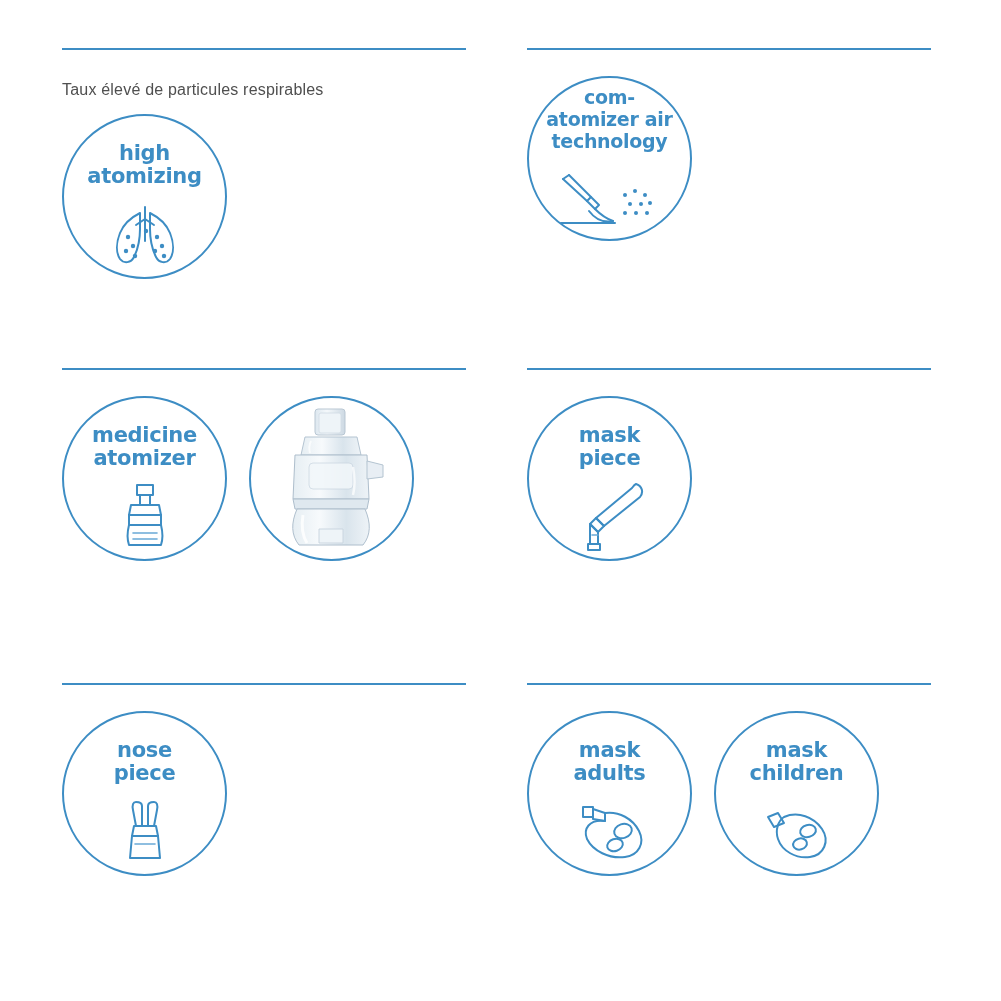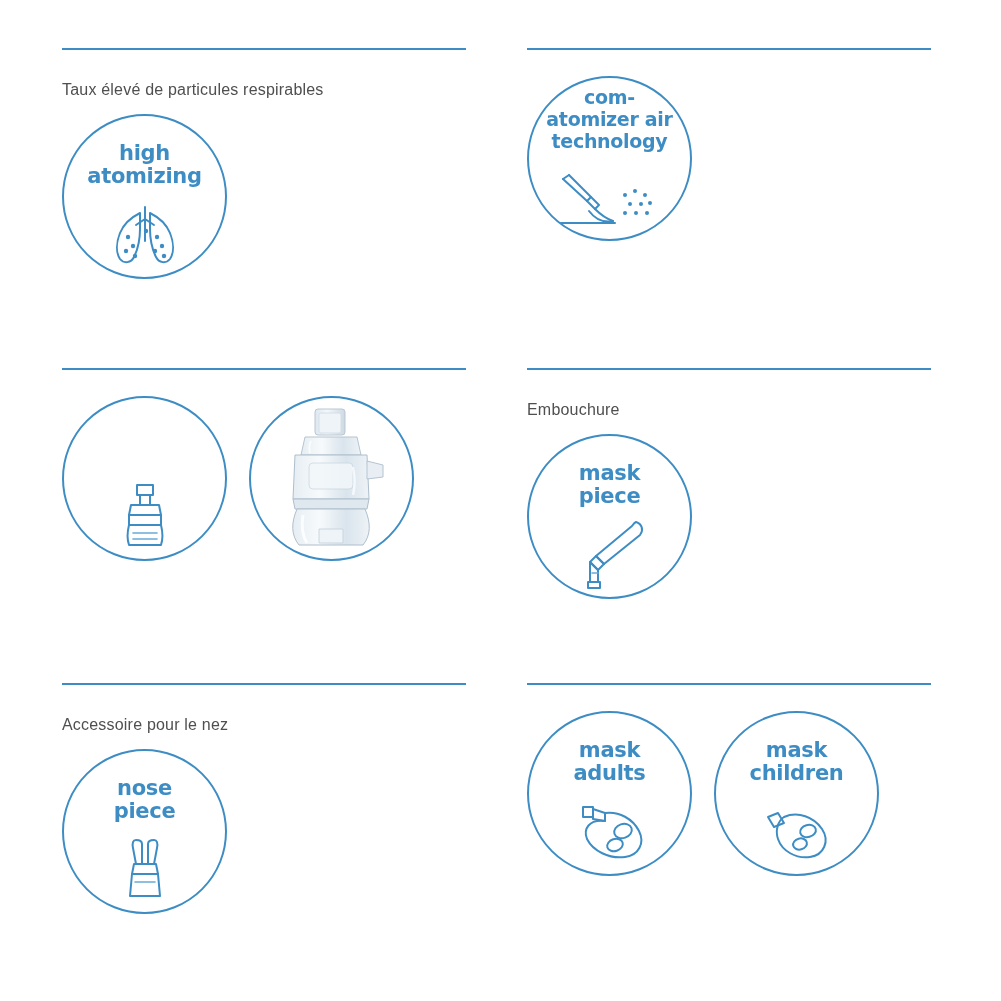--- a/index.html
+++ b/index.html
@@ -192,20 +192,24 @@
             </svg>
           </div>
         </div>
       </div>
     </div>
 
     <div class="cell">
       <div class="rule wide"></div>
       <div class="badges">
         <div class="badge">
+          <div class="badge-text">
+            <div>medicine</div>
+            <div>atomizer</div>
+          </div>
           <div class="badge-art">
             <svg width="76" height="70" viewBox="0 0 76 70">
               <path class="stroke" d="M30 4 L46 4 L46 14 L30 14 Z"></path>
               <path class="stroke" d="M33 14 L33 24 L43 24 L43 14"></path>
               <path class="stroke" d="M24 24 L52 24 L54 34 L22 34 Z"></path>
               <path class="stroke" d="M22 34 L54 34 L54 44 L22 44 Z"></path>
               <path class="stroke" d="M22 44 C20 52 20 58 22 64 L54 64 C56 58 56 52 54 44"></path>
               <path class="stroke-thin" d="M26 52 L50 52"></path>
               <path class="stroke-thin" d="M26 58 L50 58"></path>
             </svg>
@@ -240,21 +244,20 @@
               <path d="M96 64 C98 74 98 84 96 92" fill="none" stroke="#ffffff" stroke-width="2.5" opacity="0.7"></path>
               <path d="M54 38 C52 42 52 46 53 50" fill="none" stroke="#ffffff" stroke-width="2" opacity="0.7"></path>
             </svg>
           </div>
         </div>
       </div>
     </div>
 
     <div class="cell">
       <div class="rule wide"></div>
-      <div class="cell-title">Embouchure</div>
       <div class="badges">
         <div class="badge">
           <div class="badge-text">
             <div>mask</div>
             <div>piece</div>
           </div>
           <div class="badge-art">
             <svg width="92" height="72" viewBox="0 0 92 72">
               <path class="stroke" d="M72 4 C78 6 80 12 76 17 L40 46 L32 38 L68 8 C69.5 6 70.5 4.6 72 4 Z"></path>
               <path class="stroke" d="M32 38 L40 46 L34 52 L26 44 Z"></path>
@@ -262,21 +265,20 @@
               <path class="stroke" d="M24 64 L36 64 L36 70 L24 70 Z"></path>
               <path class="stroke-thin" d="M28 55 L34 55"></path>
             </svg>
           </div>
         </div>
       </div>
     </div>
 
     <div class="cell">
       <div class="rule wide"></div>
-      <div class="cell-title">Accessoire pour le nez</div>
       <div class="badges">
         <div class="badge">
           <div class="badge-text">
             <div>nose</div>
             <div>piece</div>
           </div>
           <div class="badge-art">
             <svg width="70" height="70" viewBox="0 0 70 70">
               <path class="stroke" d="M26 6 C23 6 22 9 23 14 L26 30 L32 30 L32 10 C32 7 29 6 26 6 Z"></path>
               <path class="stroke" d="M44 6 C47 6 48 9 47 14 L44 30 L38 30 L38 10 C38 7 41 6 44 6 Z"></path>

